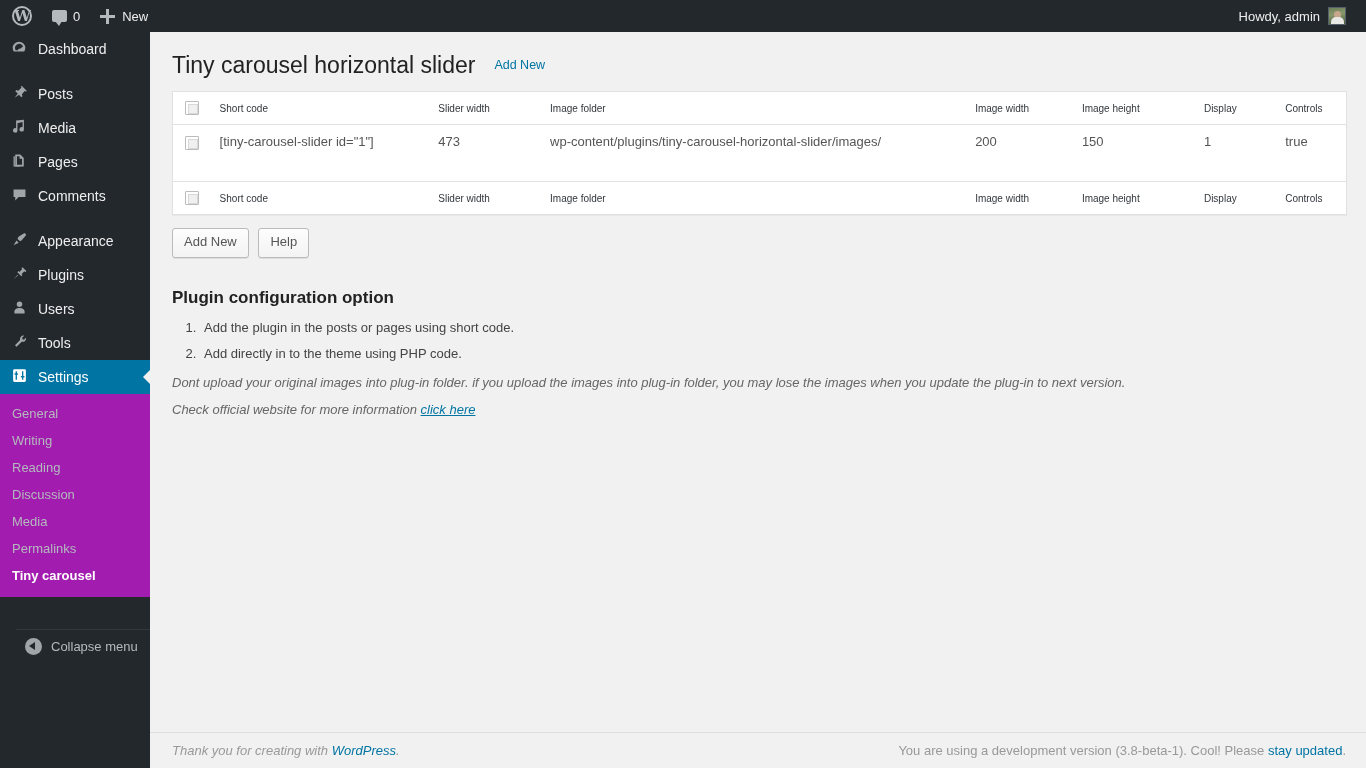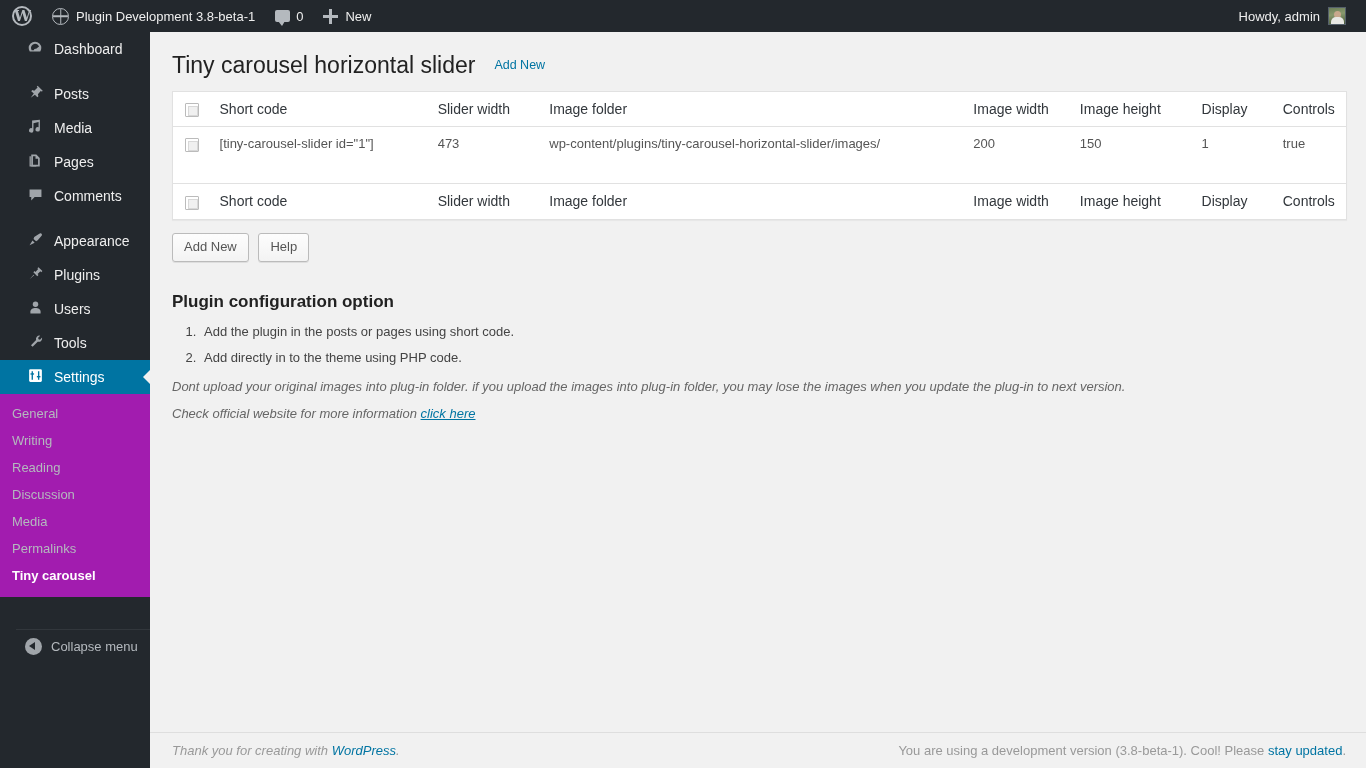--- a/index.html
+++ b/index.html
@@ -88,21 +88,21 @@
   
   #sidebar {
     position: absolute; top: 32px; left: 0;
     width: 150px; height: 736px;
     background: #23282d;
     font-size: 14px;
   }
   .menu-item {
     position: relative;
     display: flex; align-items: center;
-    height: 34px; padding-left: 25px;
+    height: 34px; padding-left: 9px;
     color: #eee; cursor: pointer;
   }
   .menu-item .label { margin-left: 9px; line-height: 1; }
   .menu-sep { height: 11px; }
   .menu-item.current {
     background: #0074a2; color: #fff; font-weight: normal;
   }
   .menu-item.current::after {
     content: ""; position: absolute; right: -1px; top: 50%;
     margin-top: -8px;
@@ -163,21 +163,21 @@
   }
 
   table.wp-list-table {
     width: 1175px; border-collapse: collapse;
     background: #fff; border: 1px solid #e1e1e1;
     margin-top: 7px; font-size: 13px;
     box-shadow: 0 1px 1px rgba(0,0,0,0.04);
   }
   table.wp-list-table th {
     text-align: left; font-weight: normal; color: #32373c;
-    font-size: 14px; padding: 9px 10px; border-bottom: 1px solid #e1e1e1;
+    font-size: 10px; padding: 9px 10px; border-bottom: 1px solid #e1e1e1;
     vertical-align: middle;
   }
   table.wp-list-table tfoot th { border-bottom: none; border-top: 1px solid #e1e1e1; }
   table.wp-list-table td {
     padding: 9px 10px; color: #555; font-size: 13px;
     vertical-align: top;
   }
   tr.data-row td { height: 57px; }
   .col-cb { width: 30px; padding-left: 12px !important; }
   .col-short { width: 215px; }
@@ -241,24 +241,20 @@
   #footer a { color: #0074a2; text-decoration: none; }
   #footer .left a { font-style: italic; }
 </style>
 </head>
 <body>
 
 <div id="adminbar">
   <div class="ab-left">
     <div class="ab-item">
       <span class="wp-logo-badge">W</span>
-    </div>
-    <div class="ab-item">
-      <span class="globe-icon"></span>
-      <span>Plugin Development 3.8-beta-1</span>
     </div>
     <div class="ab-item">
       <span class="comment-bubble"></span>
       <span>0</span>
     </div>
     <div class="ab-item">
       <span class="plus-icon"></span>
       <span>New</span>
     </div>
   </div>

